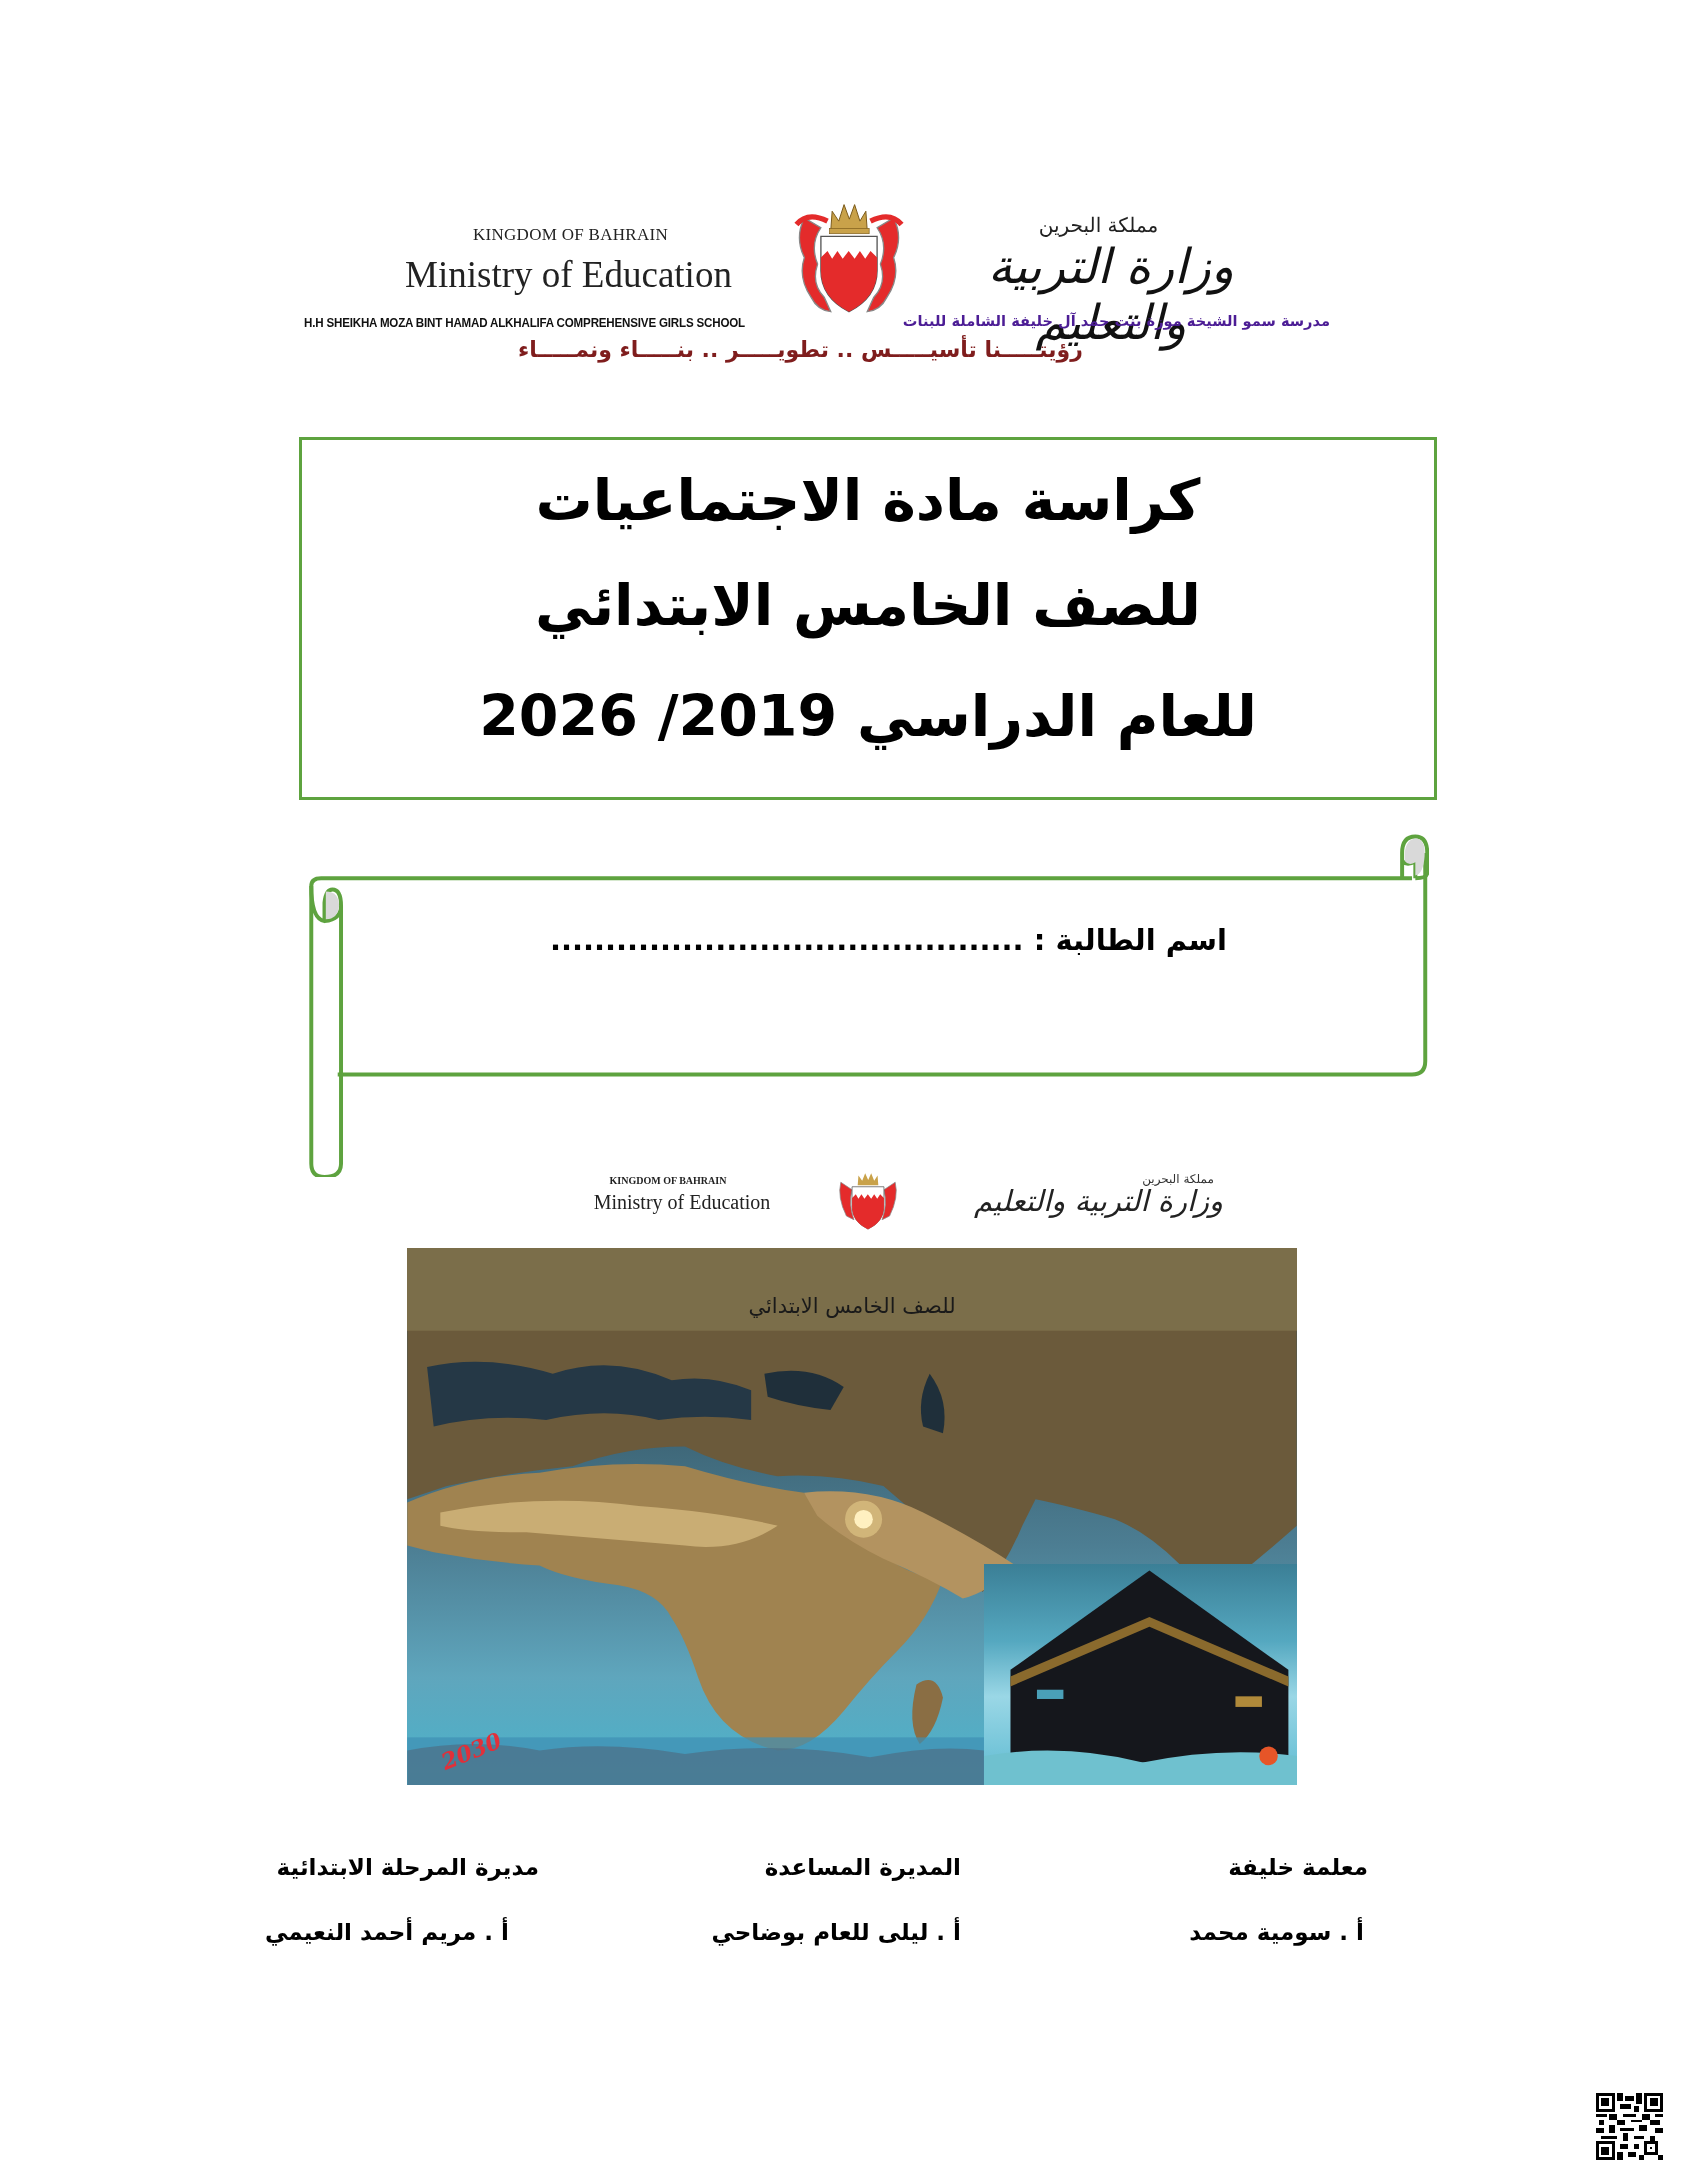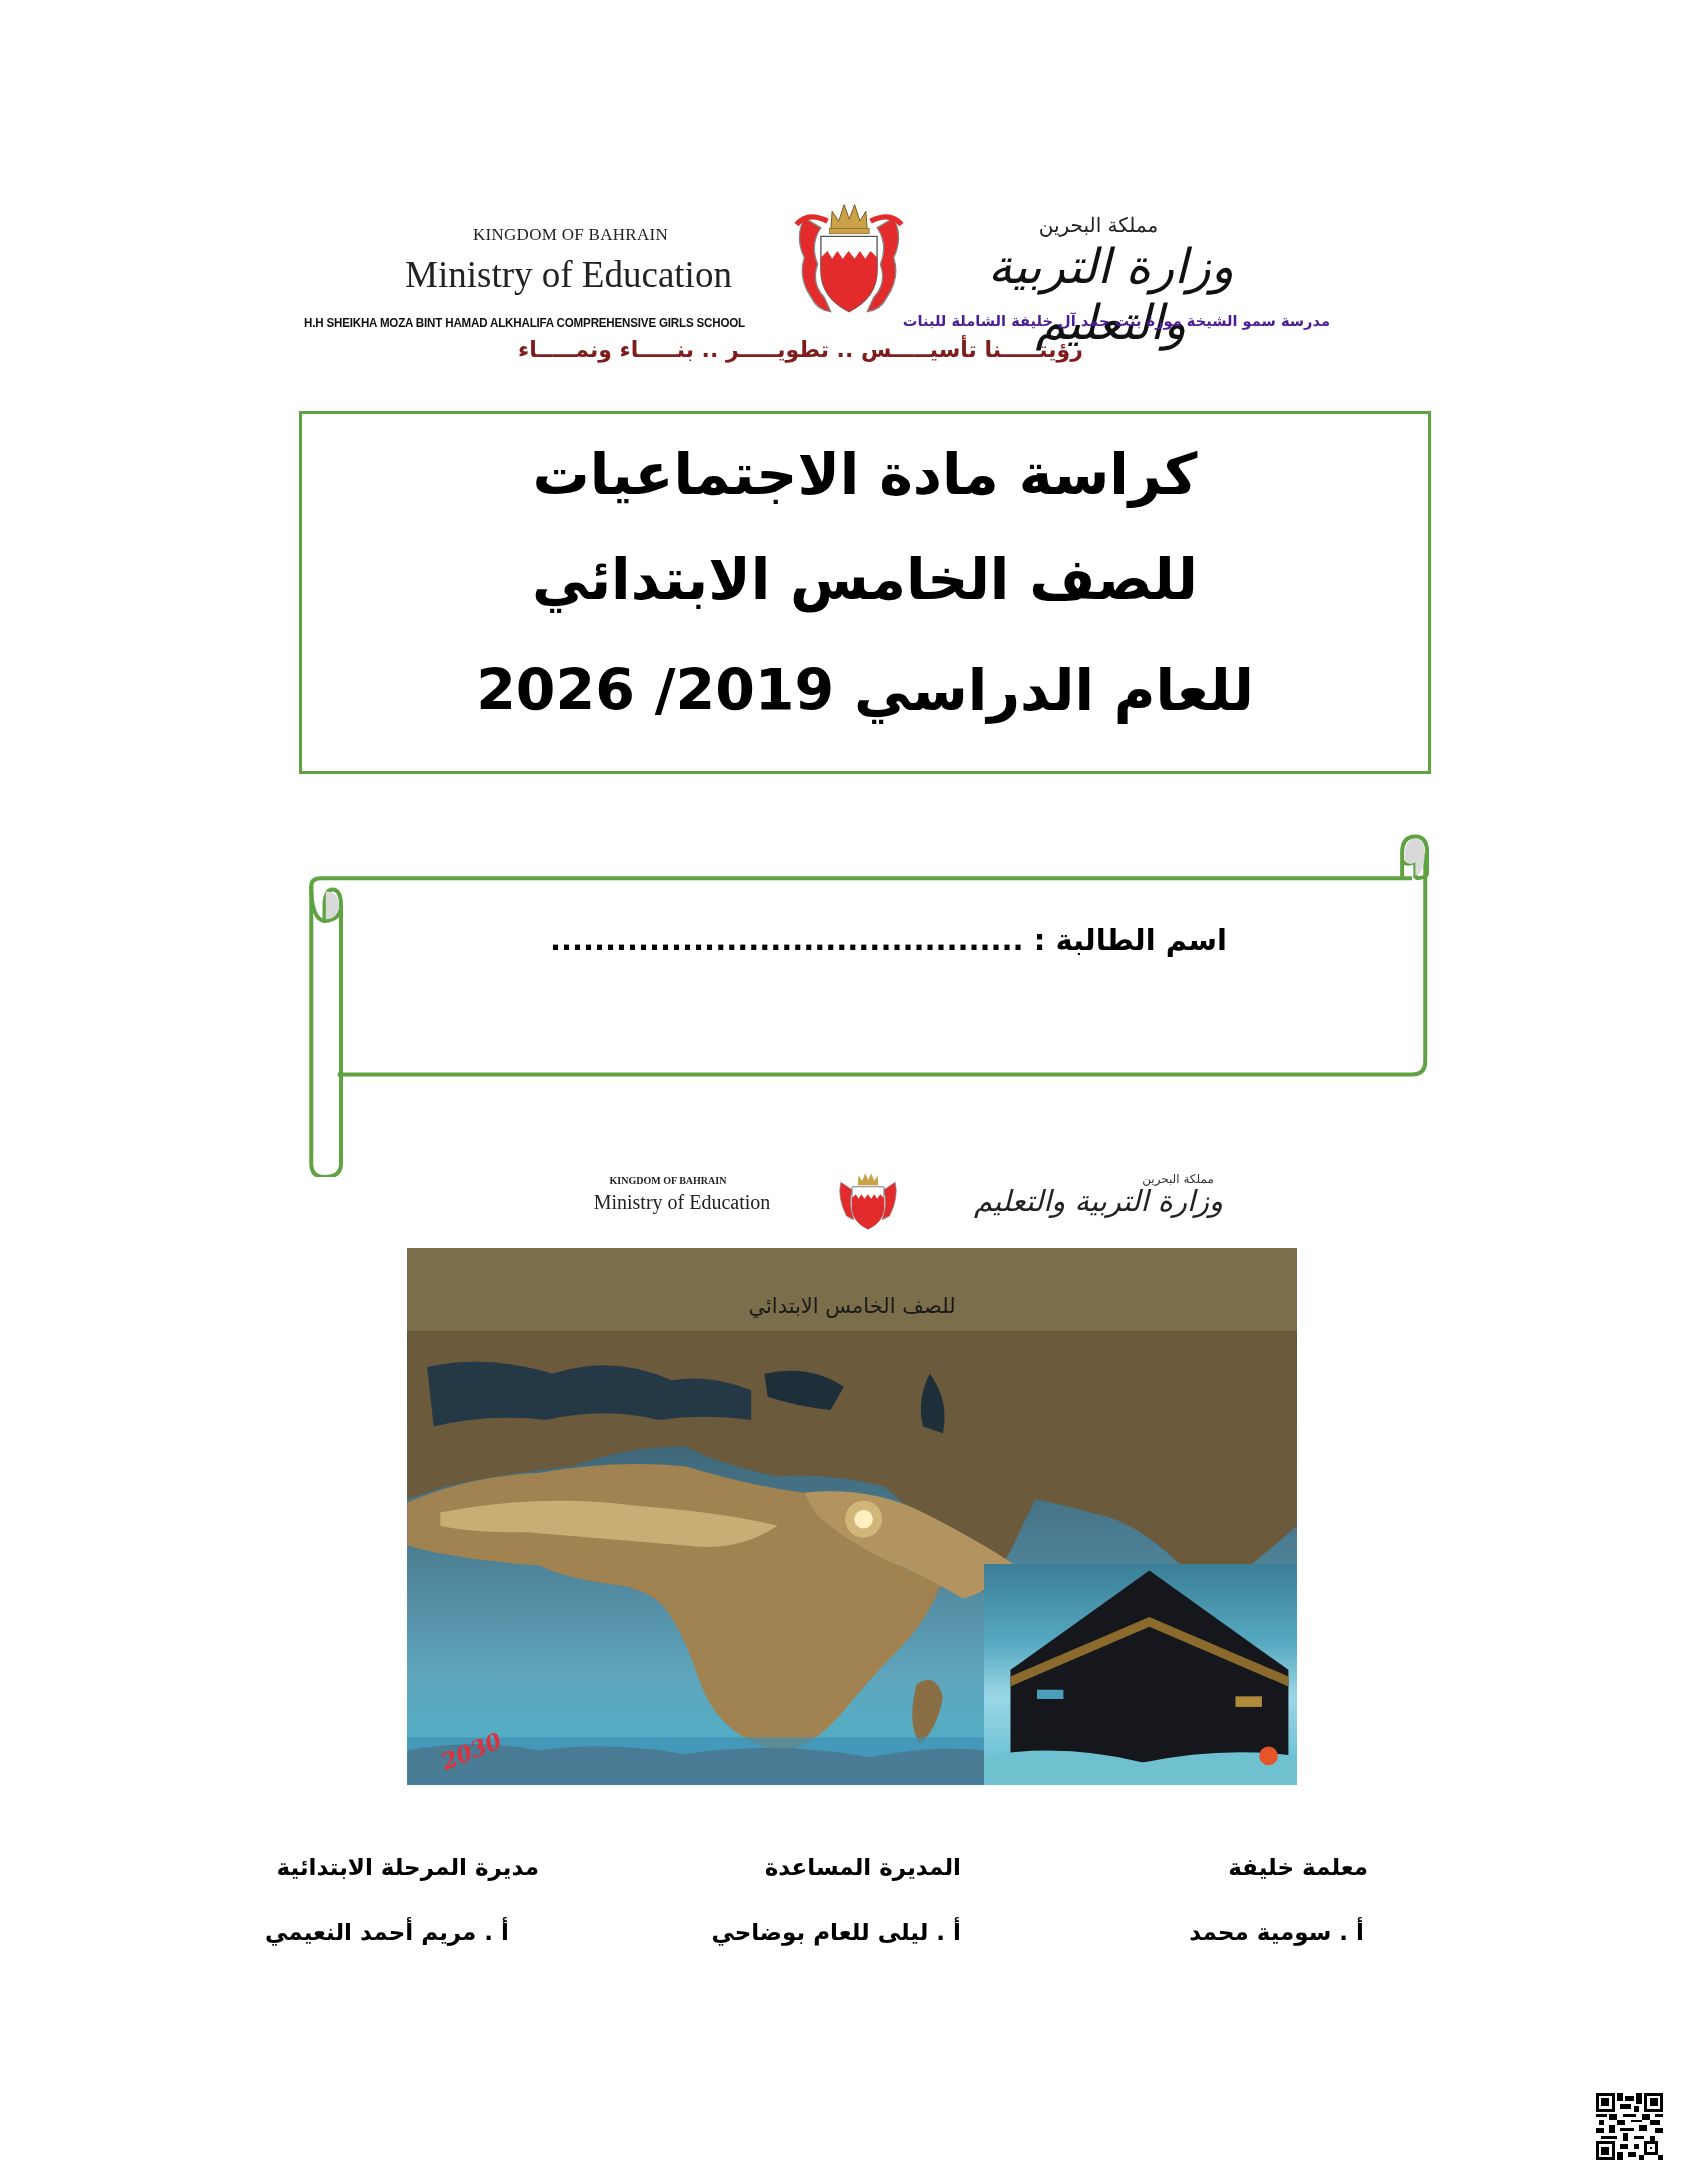--- a/index.html
+++ b/index.html
@@ -18,22 +18,22 @@
     font-family:"DejaVu Serif", serif; font-size:20px; color:#222; }
   .hdr-ar-ministry { left:939px; top:238px; width:344px; text-align:center; direction:rtl;
     font-family:"DejaVu Serif", serif; font-size:48px; color:#111; font-style:italic; }
   .hdr-ar-school { left:880px; top:312px; width:450px; text-align:right; direction:rtl;
     font-family:"DejaVu Sans", sans-serif; font-size:14.6px; font-weight:bold; color:#4c1d95; }
   .hdr-tagline { left:503px; top:337px; width:595px; text-align:center; direction:rtl;
     font-family:"DejaVu Sans", sans-serif; font-size:22px; font-weight:bold; color:#7f1d1d; }
   .crest { left:791px; top:198px; width:116px; height:119px; }
 
   
-  .title-box { left:299px; top:411px; width:1126px; height:357px;
-    border:3.3px solid #5ea33f; box-sizing:content-box; }
+  .title-box { left:299px; top:437px; width:1126px; height:357px;
+    border:3.3px solid #5ea33f; box-sizing:content-box;padding-left:6px; }
   .title-line { position:absolute; left:0; right:0; text-align:center; direction:rtl;
     font-family:"DejaVu Sans", sans-serif; font-weight:bold; font-size:57px; color:#000; }
   .title-line.l1 { top:26.5px; }
   .title-line.l2 { top:132px; }
   .title-line.l3 { top:243px; }
 
   
   .scroll { left:291px; top:820px; width:1138px; height:357px; }
   .scroll-field { position:absolute; direction:rtl; font-family:"DejaVu Sans", sans-serif;
     font-weight:bold; font-size:29px; color:#000; white-space:nowrap; }

